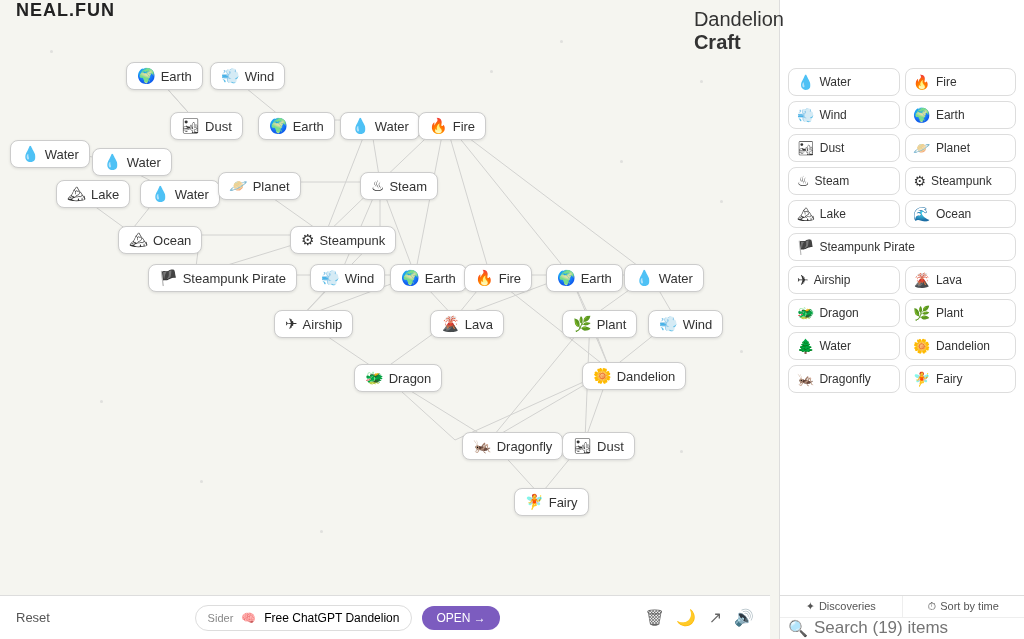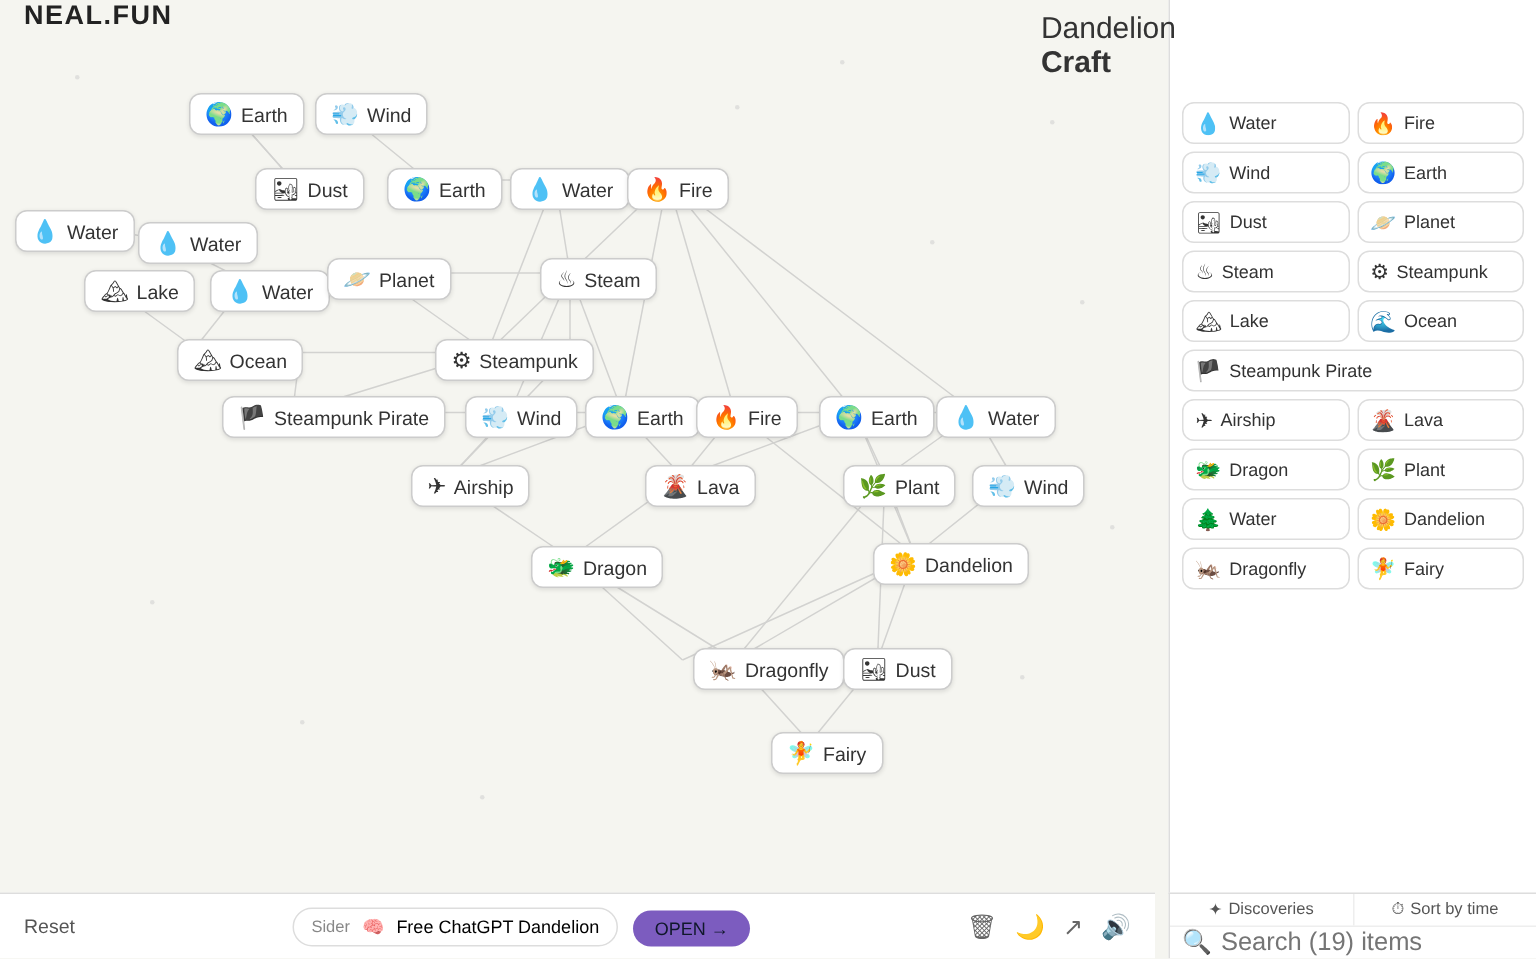--- a/index.html
+++ b/index.html
@@ -130,37 +130,37 @@
     #reset-btn {
       font-size: 13px;
       color: #555;
       cursor: pointer;
       background: none;
       border: none;
     }
     #bottom-center {
       flex: 1;
       display: flex;
-      align-items: flex-end;
+      align-items: center;
       justify-content: center;
       gap: 10px;
     }
     #chatgpt-banner {
       display: flex;
       align-items: center;
       gap: 8px;
       background: white;
       border: 1px solid #ddd;
       border-radius: 20px;
       padding: 5px 12px;
       font-size: 12px;
     }
     #open-btn {
       background: #7c5cbf;
-      color: #0f172a;
+      color: #ffffff;
       border: none;
       border-radius: 20px;
       padding: 5px 14px;
       font-size: 12px;
       cursor: pointer;
       display: flex;
       align-items: center;
       gap: 4px;
     }
     #bottom-icons {

